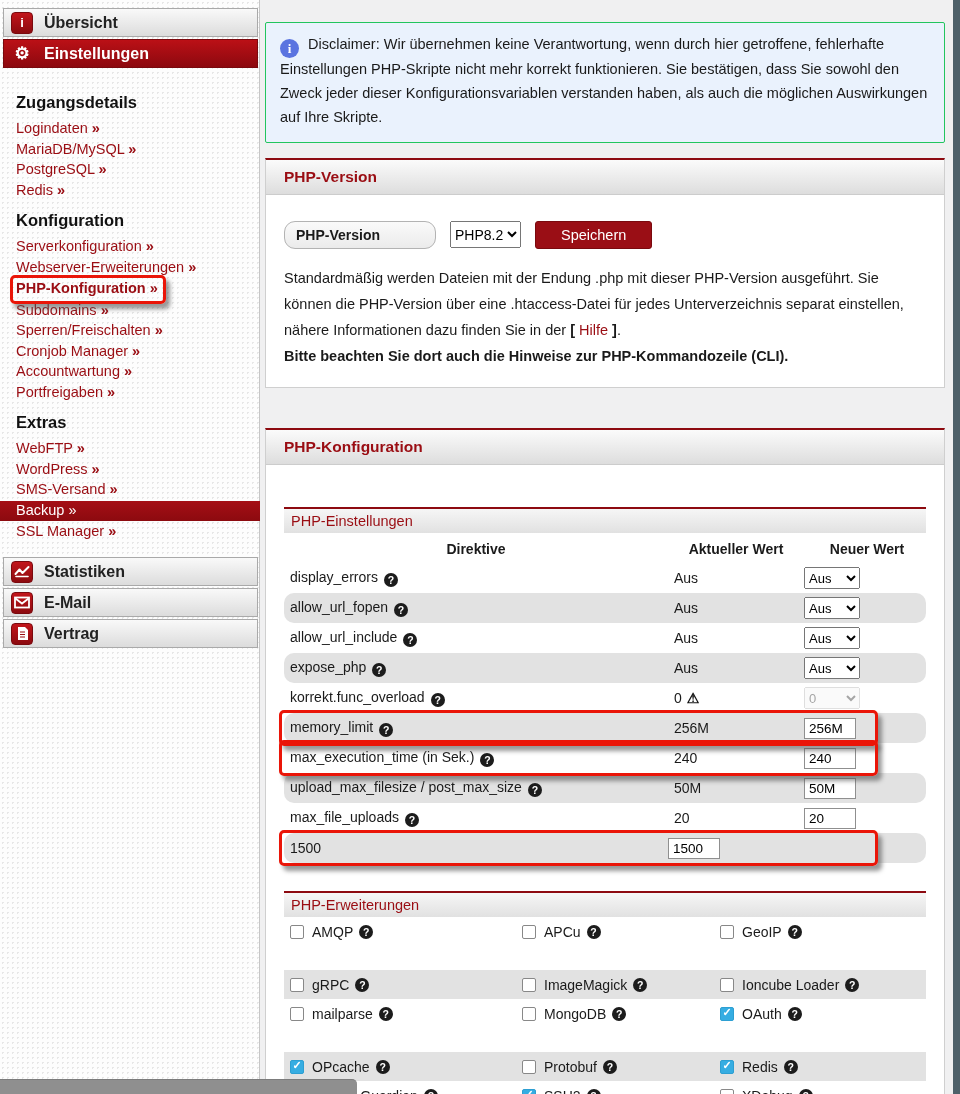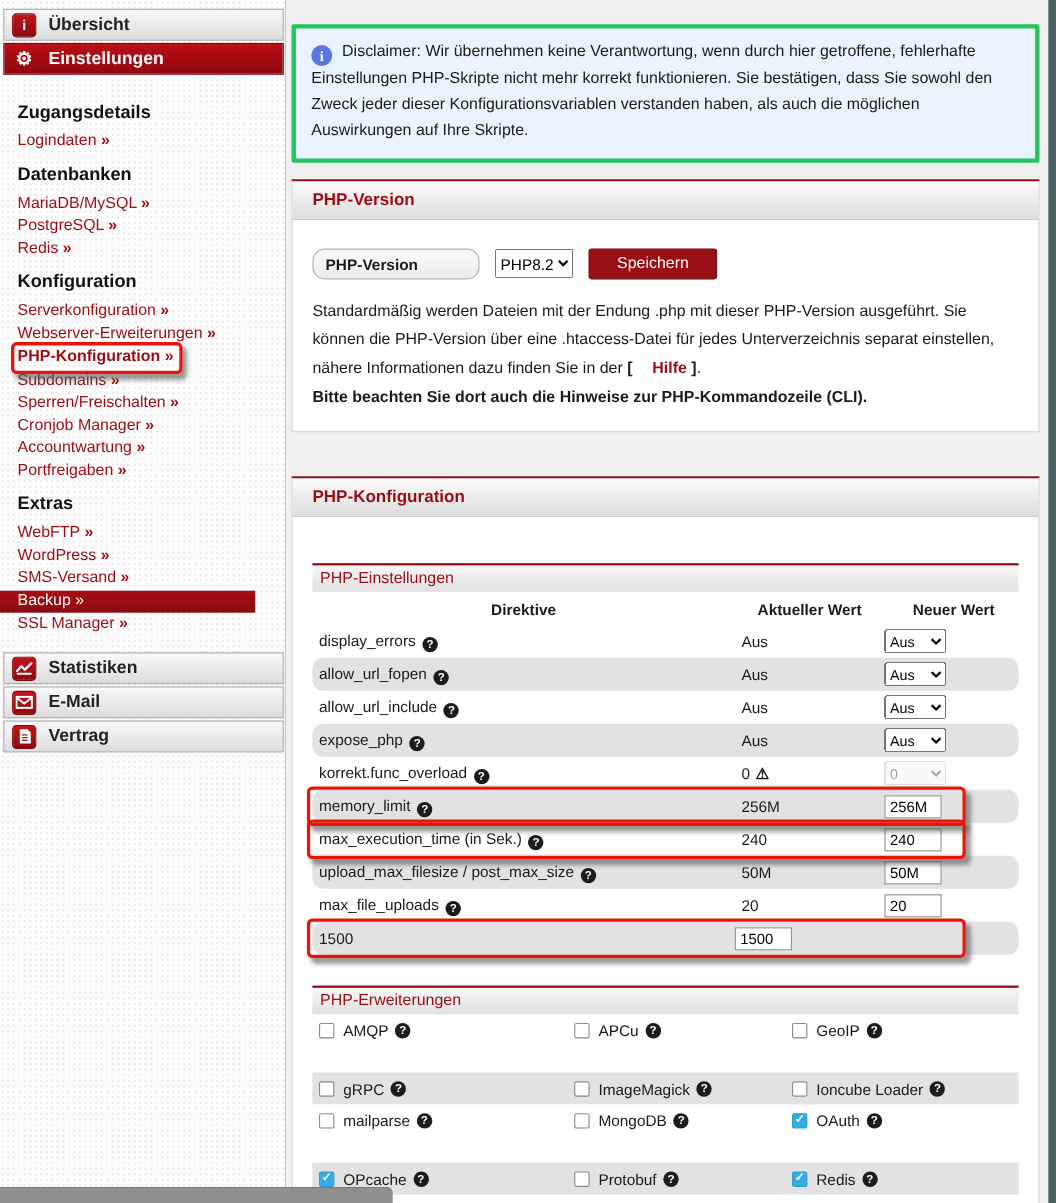--- a/index.html
+++ b/index.html
@@ -36,35 +36,35 @@
   .nav { padding:12px 10px 0 16px; }
   .group-h { font-size:16.5px; font-weight:bold; margin:11px 0 7px 0; color:#111; }
   .nav-link {
     display:block; color:#9a0d13; font-size:14.5px; line-height:19.5px;
     margin:1px 0; text-decoration:none;
   }
   .nav-link .arrow { font-weight:bold; }
   .nav-link.bold { font-weight:bold; }
   .backup-bar {
     display:block; background:linear-gradient(#a50f15,#8c0a0f); color:#fff;
-    margin:1px 0 1px -16px; padding:1px 0 2px 16px; width:232px;
+    margin:1px 0 1px -16px; padding:1px 0 2px 16px; width:260px;
     font-size:14.5px; text-decoration:none; line-height:17px;
   }
   .acc-bottom { margin-top:16px; }
   
   .rel { position:relative; display:inline-block; }
   .ann {
     position:absolute; border:3px solid #ea1508; border-radius:5px;
     box-shadow:4px 5px 4px rgba(85,85,85,.6); pointer-events:none; z-index:5;
   }
   .ann-side { left:-6px; right:-8px; top:-3px; bottom:-4px; }
   
   .main { position:absolute; left:265px; top:0; width:680px; }
   .disclaimer {
-    margin-top:22px; background:#eaf2fd; border:4px solid #22c55e; border-radius:2px;
+    margin-top:22px; background:#eaf2fd; border:1px solid #22c55e; border-radius:2px;
     padding:10px 14px 12px 14px; font-size:14.5px; line-height:1.65;
   }
   .info-circle {
     display:inline-flex; width:19px; height:19px; border-radius:50%;
     background:#5b74e0; color:#fff; font-weight:bold; font-size:13px;
     align-items:center; justify-content:center; margin-right:9px; vertical-align:-4px;
     font-family:"Liberation Serif", serif;
   }
   .card { margin-top:15px; background:#fff; border:1px solid #cfcfcf; border-top:2px solid #8d0a10; }
   .card-h {
@@ -81,21 +81,21 @@
     background:linear-gradient(#fafafa,#ebebeb);
   }
   select { font-family:"Liberation Sans",sans-serif; }
   .sel-ver { height:27px; font-size:14px; }
   .btn-red {
     background:#9a0e15; border:1px solid #7a090e; color:#fff; cursor:pointer;
     font-size:14.5px; padding:5px 25px; border-radius:3px; font-family:"Liberation Sans",sans-serif;
   }
   .desc { font-size:14.5px; line-height:1.8; }
   .bracket { font-weight:bold; }
-  .help-link { color:#9a0d13; font-weight:bold; text-decoration:none;margin-left:14px; }
+  .help-link { color:#9a0d13; font-weight:normal; text-decoration:none; }
   .note { font-weight:bold; font-size:14.5px; line-height:1.8; }
   .sub-h {
     border-top:2px solid #8d0a10; background:linear-gradient(#f6f6f6,#e1e1e1);
     color:#9a0d13; font-size:14.5px; padding:4px 7px; margin-top:28px;
   }
   .tbl-head {
     display:grid; grid-template-columns:384px 136px 126px;
     font-weight:bold; font-size:14px; padding:8px 0 6px 0;
   }
   .tbl-head .c { text-align:center; }
@@ -152,21 +152,20 @@
   <div class="acc-header active">
     <span class="icon-sq">⚙</span>
     <span>Einstellungen</span>
   </div>
 
   <div class="nav">
 
     <div class="group-h">Zugangsdetails</div>
     <a class="nav-link" href="#"><span>Logindaten</span> <span class="arrow">»</span></a>
 
-    <div class="group-h">Datenbanken</div>
     <a class="nav-link" href="#"><span>MariaDB/MySQL</span> <span class="arrow">»</span></a>
     <a class="nav-link" href="#"><span>PostgreSQL</span> <span class="arrow">»</span></a>
     <a class="nav-link" href="#"><span>Redis</span> <span class="arrow">»</span></a>
 
     <div class="group-h">Konfiguration</div>
     <a class="nav-link" href="#"><span>Serverkonfiguration</span> <span class="arrow">»</span></a>
     <a class="nav-link" href="#"><span>Webserver-Erweiterungen</span> <span class="arrow">»</span></a>
     <span class="rel">
       <a class="nav-link bold" href="#"><span>PHP-Konfiguration</span> <span class="arrow">»</span></a>
       <span class="ann ann-side"></span>

